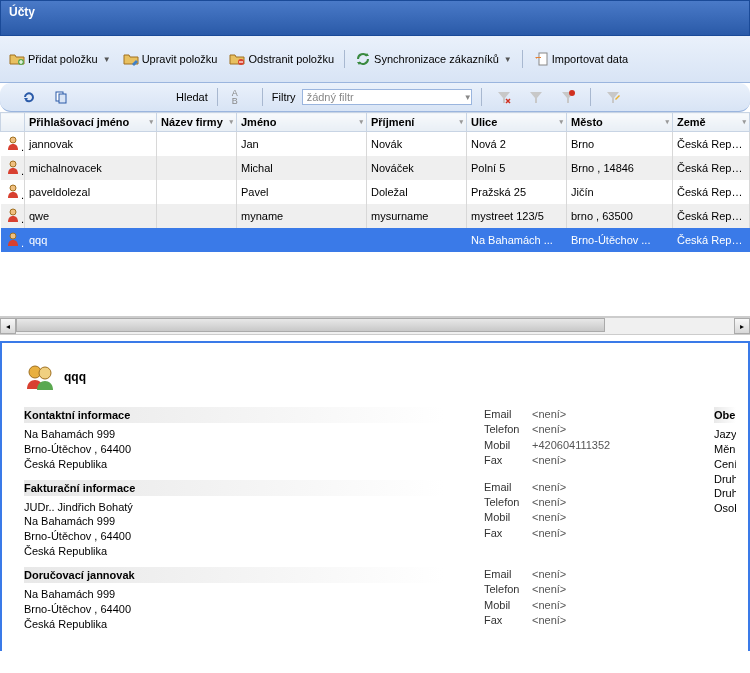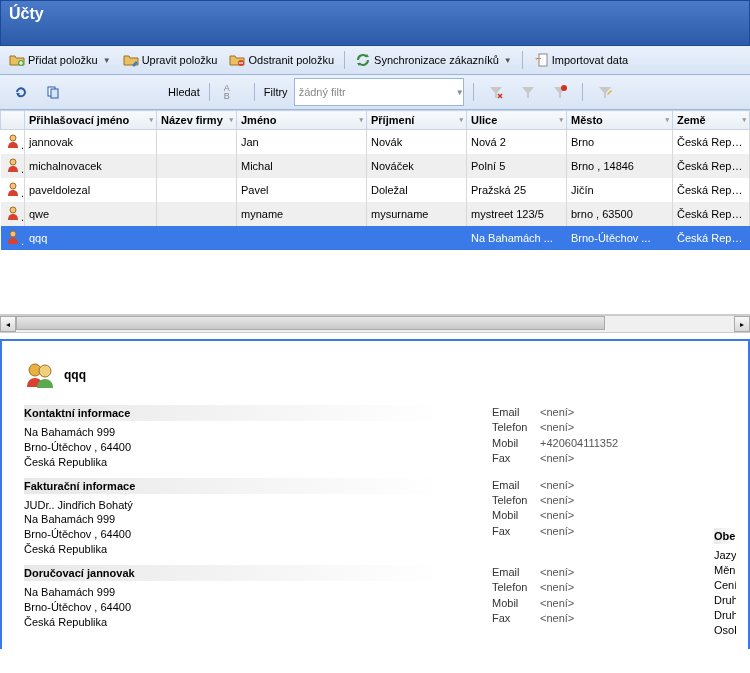--- a/index.html
+++ b/index.html
@@ -1,24 +1,24 @@
 <!DOCTYPE html>
 <html><head>
 <meta charset="utf-8">
 <style>
 * { box-sizing: border-box; margin: 0; padding: 0; }
 body { font-family: Tahoma, Arial, sans-serif; font-size: 11px; background: #fff; color: #000; width: 750px; }
-.titlebar { background: linear-gradient(to bottom, #4a7ac8, #2a5aa8); color: #fff; font-size: 16px; font-weight: bold; padding: 4px 8px 22px 8px; border: 1px solid #1a4a98; }
-.toolbar1 { background: linear-gradient(to bottom, #eaf1fb, #d8e4f5); border-bottom: 1px solid #9ab5de; padding: 3px 4px; display: flex; align-items: center; gap: 2px; }
+.titlebar { background: linear-gradient(to bottom, #4a7ac8, #2a5aa8); color: #fff; font-size: 12px; font-weight: bold; padding: 4px 8px 16px 8px; border: 1px solid #1a4a98; }
+.toolbar1 { background: linear-gradient(to bottom, #eaf1fb, #d8e4f5); border-bottom: 1px solid #9ab5de; padding: 12px 4px; display: flex; align-items: center; gap: 2px; }
 .tbtn { display: inline-flex; align-items: center; gap: 3px; padding: 2px 4px; cursor: pointer; border: 1px solid transparent; border-radius: 2px; }
 .dd { font-size: 8px; color: #555; margin-left: 2px; }
 .sep { width: 1px; height: 18px; background: #a8b8d0; margin: 0 3px; }
 .icon { width: 16px; height: 16px; display: inline-block; }
-.toolbar2 { background: linear-gradient(to bottom, #eaf1fb, #d8e4f5); border-bottom: 1px solid #9ab5de; padding: 3px 8px; display: flex; align-items: center; gap: 6px; }
-.filter-input { width: 170px; height: 28px; border: 1px solid #9ab5de; background: #fff; color: #888; padding: 0 4px; font-size: 11px; }
+.toolbar2 { background: linear-gradient(to bottom, #eaf1fb, #d8e4f5); border-bottom: 1px solid #9ab5de; padding: 3px 16px; display: flex; align-items: center; gap: 6px; border-radius: 11px; }
+.filter-input { width: 170px; height: 16px; border: 1px solid #9ab5de; background: #fff; color: #888; padding: 0 4px; font-size: 11px; }
 .grid { border-collapse: collapse; width: 100%; table-layout: fixed; }
 .grid th { background: linear-gradient(to bottom, #f8fafc, #e8eef5); border: 1px solid #c8d4e4; padding: 3px 4px; text-align: left; font-weight: bold; font-size: 11px; position: relative; }
 .grid th .sortdd { position: absolute; right: 3px; top: 5px; font-size: 7px; color: #999; }
 .grid td { border-right: 1px solid #d8d8d8; padding: 3px 4px; white-space: nowrap; overflow: hidden; text-overflow: ellipsis; }
 .grid tr.r0 { background: #fff; }
 .grid tr.r1 { background: #efefef; }
 .grid tr.sel { background: #3a7ae8; color: #fff; }
 .grid tr.sel td { border-right-color: #3a7ae8; }
 .scroll-area { height: 65px; background: #fff; border-bottom: 1px solid #ccc; }
 .hscroll { height: 18px; background: #e8e8e8; border-top: 1px solid #ccc; border-bottom: 1px solid #ccc; display: flex; align-items: center; }
@@ -29,23 +29,23 @@
 .detail { padding: 18px 12px 12px 22px; }
 .detail-title { display: flex; align-items: center; gap: 8px; margin-bottom: 14px; }
 .detail-title .uname { font-weight: bold; font-size: 12px; }
 .section-row { display: flex; gap: 40px; margin-bottom: 8px; }
 .section-left { width: 420px; }
 .section-right { width: 200px; }
 .sidecol { width: 60px; overflow: hidden; white-space: nowrap; }
 .section-head { font-weight: bold; background: linear-gradient(to right, #e8e8e8, #fff); padding: 2px 0; margin-bottom: 4px; font-size: 11px; }
 .addr-line { font-size: 11px; line-height: 1.35; }
 .kv { display: flex; gap: 6px; font-size: 11px; line-height: 1.4; }
-.kv .k { width: 42px; color: #333; margin-left: 8px; }
+.kv .k { width: 42px; color: #333; }
 .kv .v { color: #555; }
-.mainflex { display: flex; gap: 30px; align-items: flex-end; }
+.mainflex { display: flex; gap: 30px; align-items: flex-start; }
 .people-icon { width: 32px; height: 32px; }
 </style>
 </head>
 <body>
 
 <div class="titlebar">Účty</div>
 
 <div class="toolbar1">
   <span class="tbtn">
     <span class="icon"><svg viewBox="0 0 16 16">

